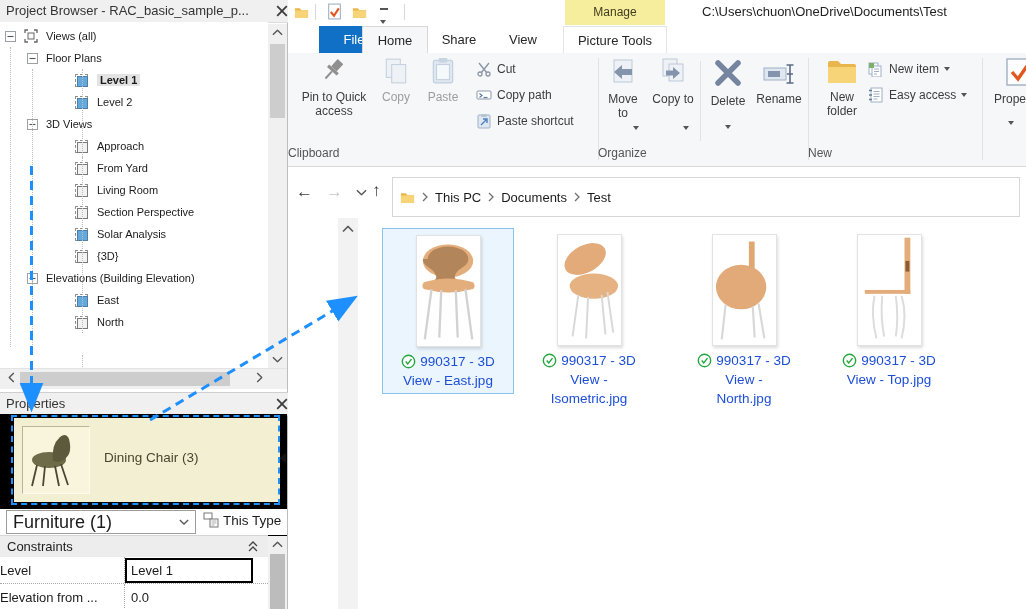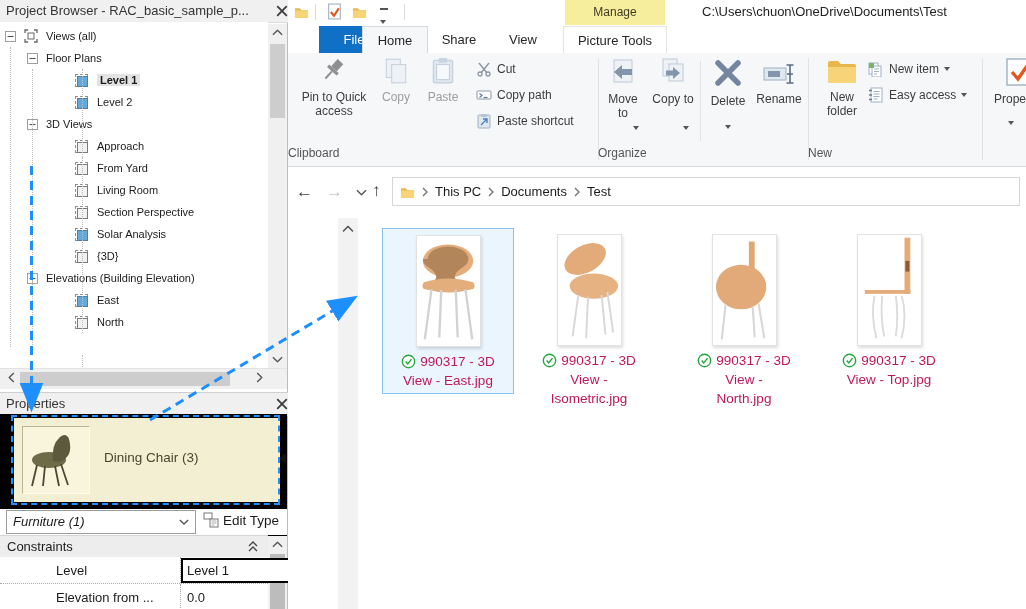--- a/index.html
+++ b/index.html
@@ -14,33 +14,33 @@
   .exp{width:11px;height:11px;margin-right:8px;flex:none;display:flex;}
   .vic{width:9px;height:9px;flex:none;margin-right:9px;border:1px dashed #8f8f8f;padding:1px;}
   .vic>i{display:block;width:9px;height:9px;border:1px solid #7a7a7a;}
   .vic.blue>i{background:#63a9dc;border-color:#4d7fa8;}
   .vic.white>i{background:#f2f2f2;}
   .sel-item{font-weight:bold;background:#e3e3e3;padding:0 3px;}
   .guide{position:absolute;width:0;border-left:1px dotted #bdbdbd;}
   .sbar{background:#f0f0f0;}
   .sthumb{position:absolute;background:#cdcdcd;}
   .crow{display:flex;height:26px;border-bottom:1px dotted #a8a8a8;font-size:13px;align-items:center;background:#fff;}
-  .crow .cl{width:124px;padding-left:12px;border-right:1px dotted #a8a8a8;align-self:stretch;display:flex;align-items:center;flex:none;margin-left:44px;}
+  .crow .cl{width:124px;border-right:1px dotted #a8a8a8;align-self:stretch;display:flex;align-items:center;flex:none;}
   .crow .cv{flex:1;padding-left:6px;}
   
   .tab{position:absolute;top:0;height:27px;line-height:27px;text-align:center;font-size:13px;color:#262626;}
   .bigbtn{position:absolute;text-align:center;font-size:12px;color:#3c3c3c;line-height:14px;cursor:default;}
   .bigbtn .blbl{margin-top:2px;}
   .smallbtn{position:absolute;display:flex;align-items:center;font-size:12px;color:#3c3c3c;white-space:nowrap;}
   .smallbtn svg{margin-right:5px;flex:none;}
   .grplbl{position:absolute;top:93px;text-align:left;font-size:12px;color:#555;}
   .gdiv{position:absolute;top:5px;height:102px;width:1px;background:#e1e2e4;}
   .dcaret{display:inline-block;width:0;height:0;border-left:3.5px solid transparent;border-right:3.5px solid transparent;border-top:4px solid #555;vertical-align:middle;}
   .dis{color:#9d9d9d;}
-  .fitem{position:absolute;text-align:center;font-size:13.5px;line-height:19px;color:#be185d;}
+  .fitem{position:absolute;text-align:center;font-size:13.5px;line-height:19px;color:#1d4ed8;}
   .thumb{margin:6px auto 0;width:63px;height:110px;background:#fff;border:1px solid #e2e2e2;box-shadow:1px 2px 3px rgba(0,0,0,.14);}
   .flab{margin-top:5px;}
   .fl1{display:flex;align-items:center;justify-content:center;}
   .fl1 svg{margin-right:4px;flex:none;}
   .bchev{margin:0 7px;flex:none;}
   .navg{position:absolute;font-size:17px;line-height:20px;}
 </style>
 </head>
 <body>
 
@@ -310,30 +310,30 @@
       </div>
       <span class="abs" style="left:90px;top:32px;font-size:13.5px;color:#49452f;">Dining Chair (3)</span>
     </div>
     <svg class="abs" style="left:278px;top:38px" width="9" height="12" viewBox="0 0 9 12">
       <path d="M8 1v10L1 6z" fill="#111"></path>
     </svg>
   </div>
 
   <div class="abs" style="left:0;top:509px;width:287px;height:26px;background:#fff;">
     <div class="abs" style="left:6px;top:1px;width:188px;height:22px;border:1px solid #9c9c9c;background:#fff;">
-      <span style="padding-left:6px;font-size:13px;line-height:22px;font-style:italic;">Furniture (1)</span>
+      <span style="padding-left:6px;font-size:18px;line-height:22px;">Furniture (1)</span>
       <svg class="abs" style="right:6px;top:8px" width="10" height="6" viewBox="0 0 12 7">
             <use href="#s-chev"></use>
           </svg>
     </div>
     <div class="abs" style="left:203px;top:3px;display:flex;align-items:center;">
       <svg width="16" height="16" viewBox="0 0 16 16" style="margin-right:4px">
             <use href="#s-edittype"></use>
           </svg>
-      <span style="font-size:13.5px;">Edit Type</span>
+      <span style="font-size:13.5px;">This Type</span>
     </div>
   </div>
 
   <div class="abs" style="left:0;top:535px;width:268px;height:21px;background:#ededed;border-top:1px solid #d5d5d5;border-bottom:1px solid #d5d5d5;">
     <span style="padding-left:7px;font-size:13px;line-height:21px;">Constraints</span>
     <svg class="abs" style="right:10px;top:5px" width="10" height="11" viewBox="0 0 10 11">
           <use href="#s-dblchev"></use>
         </svg>
   </div>
 
@@ -492,21 +492,21 @@
     </div>
   </div>
 
   <div class="abs" style="left:0;top:167px;width:738px;height:50px;background:#fff;">
     <span class="navg" style="left:8px;top:15px;color:#3b3b3b;">←</span>
     <span class="navg" style="left:38px;top:15px;color:#c6c6c6;">→</span>
     <svg class="abs" style="left:68px;top:22px" width="11" height="7" viewBox="0 0 12 7">
           <use href="#s-chev"></use>
         </svg>
     <span class="navg" style="left:84px;top:14px;color:#3b3b3b;">↑</span>
-    <div class="abs" style="left:104px;top:10px;width:628px;height:29px;border:1px solid #d6d6d6;background:#fff;display:flex;align-items:center;box-sizing:border-box;">
+    <div class="abs" style="left:104px;top:10px;width:628px;height:40px;border:1px solid #d6d6d6;background:#fff;display:flex;align-items:center;box-sizing:border-box;">
       <svg style="margin-left:7px;flex:none" width="15" height="14" viewBox="0 0 16 14">
             <use href="#s-folder"></use>
           </svg>
       <svg class="bchev" width="6" height="10" viewBox="0 0 6 10">
             <use href="#s-bchev"></use>
           </svg>
       <span style="font-size:13px;">This PC</span>
       <svg class="bchev" width="6" height="10" viewBox="0 0 6 10">
             <use href="#s-bchev"></use>
           </svg>

